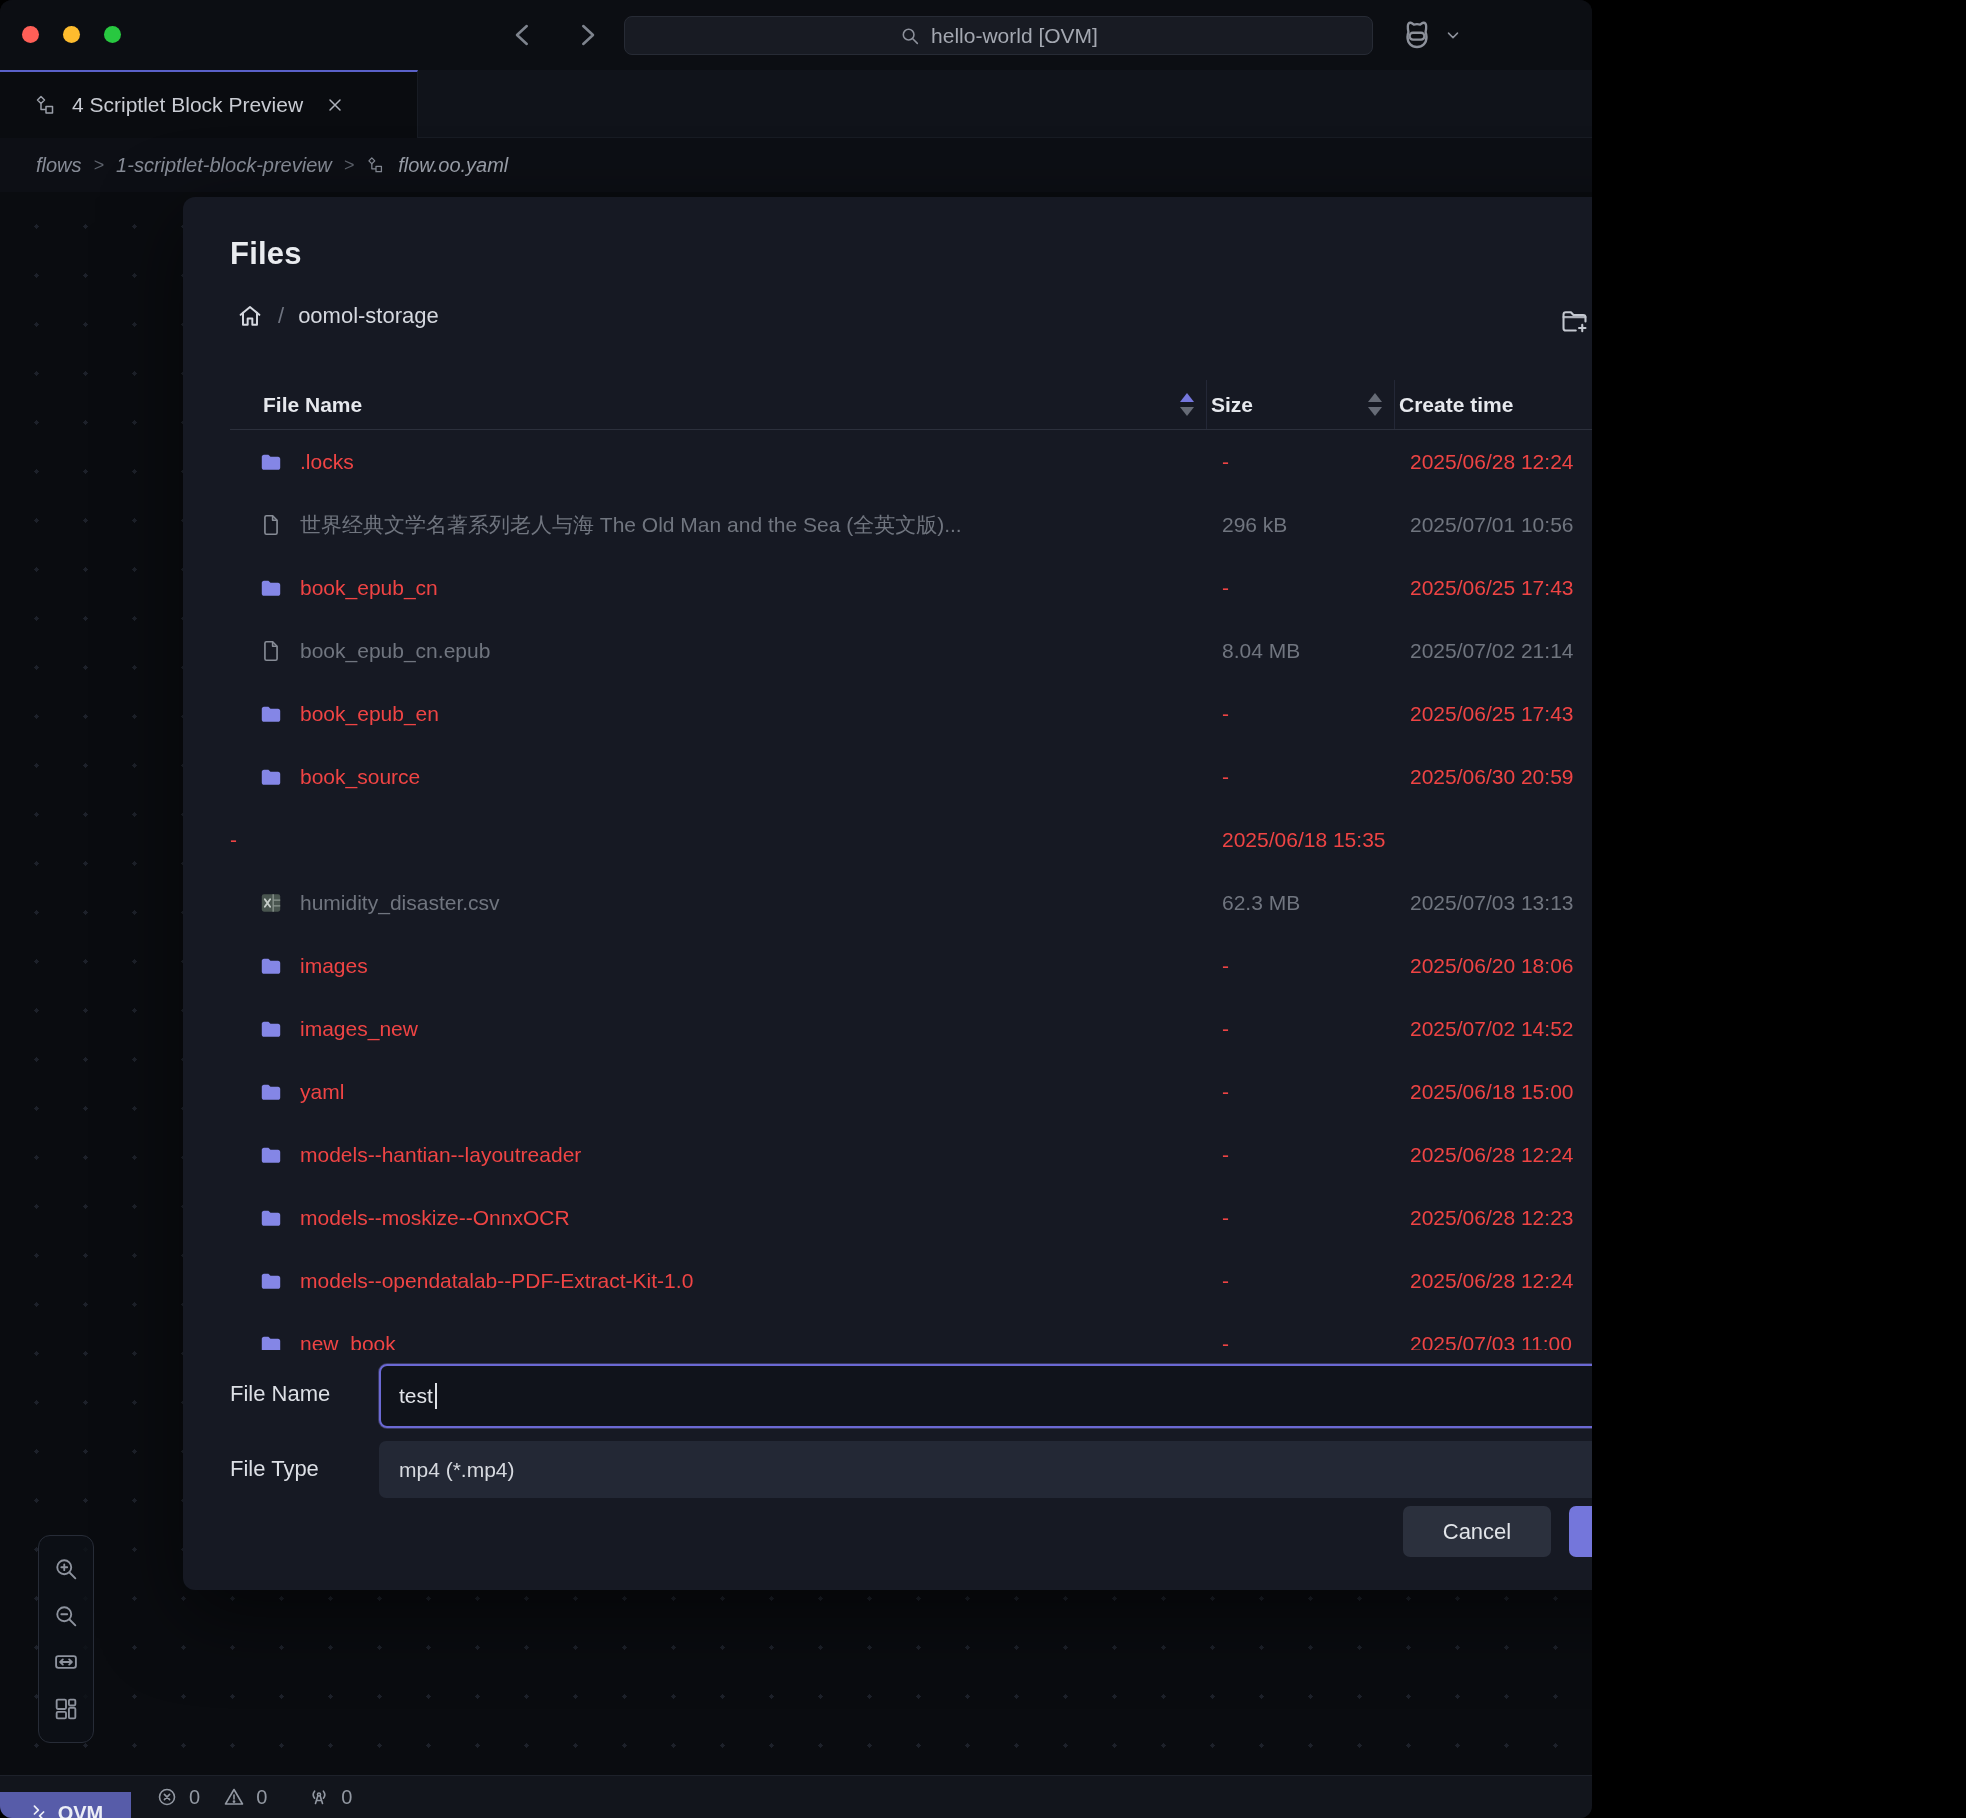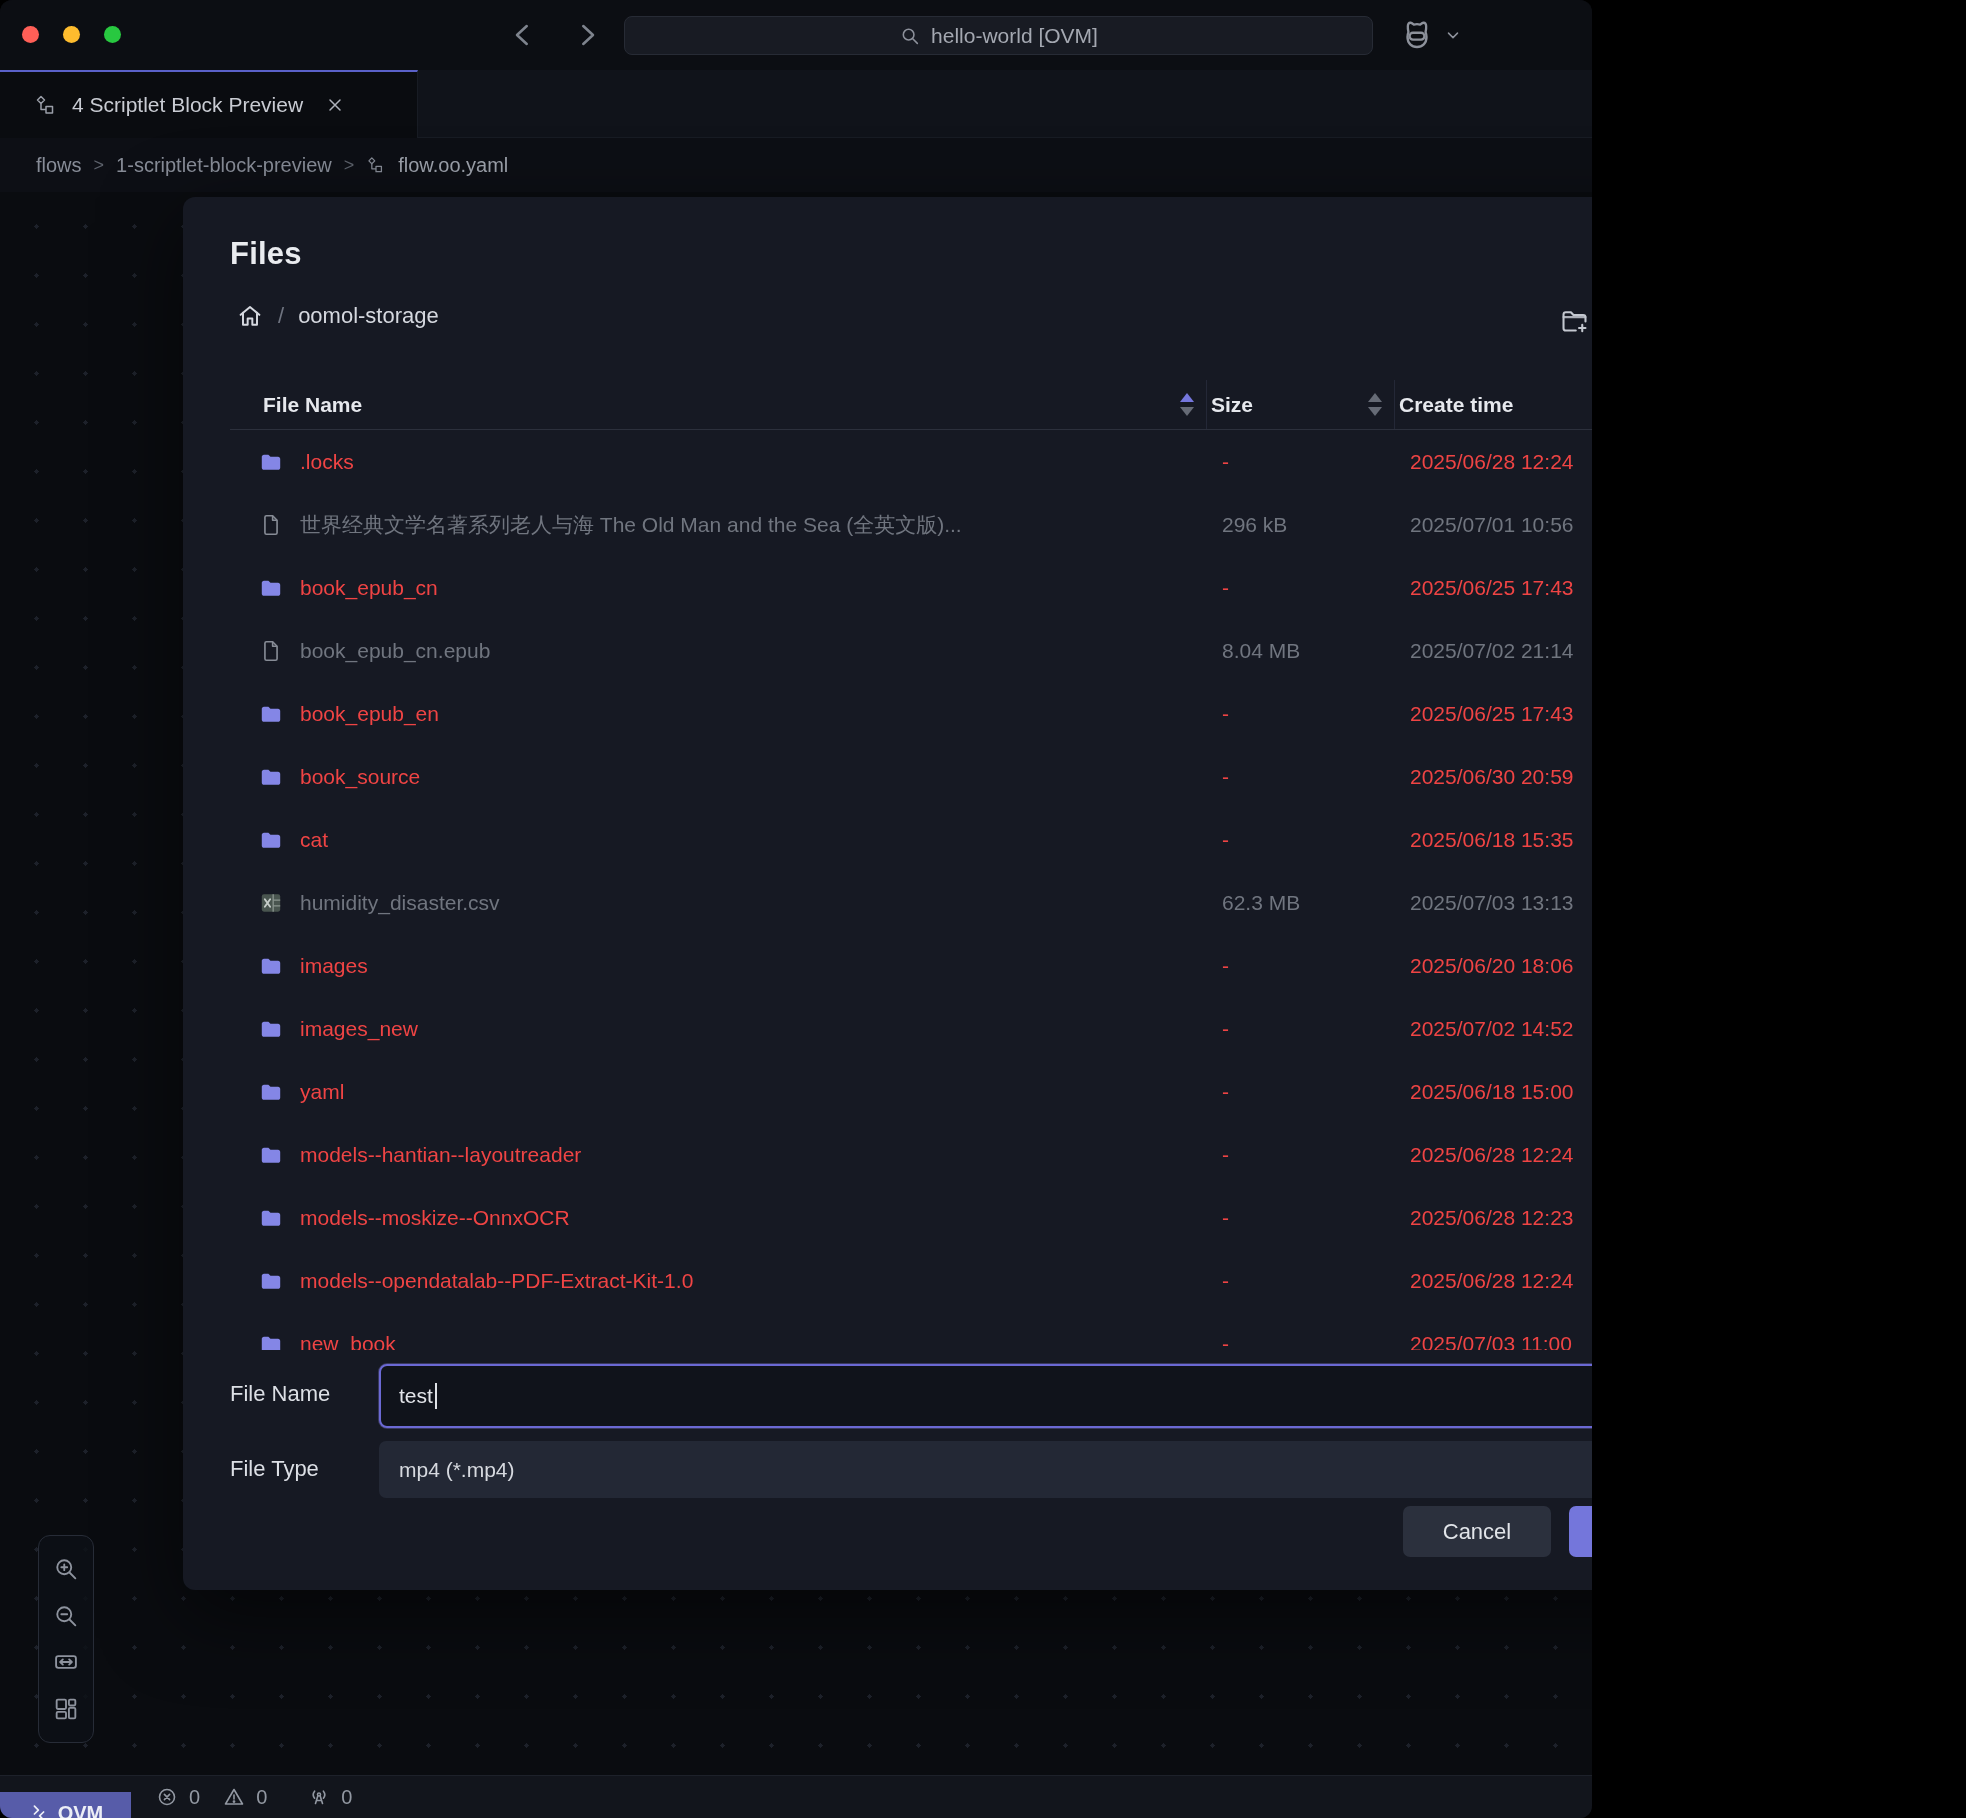--- a/index.html
+++ b/index.html
@@ -25,21 +25,21 @@
 
   
   .tabbar { position:absolute; left:0; top:70px; width:1966px; height:68px; background:#10131a; border-bottom:1px solid #181c24; }
   .tab { position:absolute; left:0; top:0; width:418px; height:68px; background:#0a0c10; border-top:2px solid #5a61c9; border-right:1px solid #181c24; display:flex; align-items:center; gap:14px; padding:0 20px 0 34px; }
   .tab-label { color:#c9ccd3; font-size:21px; white-space:nowrap; }
   .tab .flowico { width:24px; height:24px; color:#9a9ea8; flex:none; }
   .tab .closex { width:20px; height:20px; color:#aeb2bb; margin-left:8px; flex:none; }
   .tabrow-icons { position:absolute; right:22px; top:19px; display:flex; gap:26px; color:#8d919b; }
 
   
-  .crumbbar { position:absolute; left:0; top:138px; width:1966px; height:54px; background:#0d0f15; display:flex; align-items:center; padding-left:36px; gap:12px; color:#878c97; font-size:20px; }
+  .crumbbar { position:absolute; left:0; top:138px; width:1966px; height:54px; background:#0d0f15; display:flex; align-items:center; padding-left:36px; gap:12px; color:#878c97; font-size:20px;font-style:italic; }
   .crumb-sep { color:#5d626c; font-size:18px; }
   .crumbbar .flowico { width:20px; height:20px; color:#878c97; }
   .crumb-last { color:#9da2ac; }
 
   
   .canvas { position:absolute; left:0; top:192px; width:1966px; height:1583px; background:#0a0c10;
     background-image:radial-gradient(circle, #1d212a 2px, transparent 2.2px); background-size:49px 49px; background-position:12px 10px; }
   .bg-panel-edge { position:absolute; left:1788px; top:505px; width:16px; height:395px; border-left:2px solid #2a2e3a; border-top:2px solid #2a2e3a; border-top-left-radius:10px; opacity:.55; }
 
   
@@ -396,29 +396,20 @@
                       <path d="M3.5 7.2 c0-1.1 .9-2 2-2 h4.1 l1.9 2 h7 c1.1 0 2 .9 2 2 v8 c0 1.1-.9 2-2 2 h-13 c-1.1 0-2-.9-2-2 Z"></path>
                     </svg>
 
       </span>
       <span class="rname">book_source</span>
     </div>
     <div class="c-size">-</div>
     <div class="c-created">2025/06/30 20:59</div>
   </div>
               <div class="trow cols" data-icon="folder">
-    <div class="c-name">
-      <span class="ricon">
-        <svg class="i-folder" viewBox="0 0 24 24" fill="currentColor">
-                      <path d="M3.5 7.2 c0-1.1 .9-2 2-2 h4.1 l1.9 2 h7 c1.1 0 2 .9 2 2 v8 c0 1.1-.9 2-2 2 h-13 c-1.1 0-2-.9-2-2 Z"></path>
-                    </svg>
-
-      </span>
-      <span class="rname">cat</span>
-    </div>
     <div class="c-size">-</div>
     <div class="c-created">2025/06/18 15:35</div>
   </div>
               <div class="trow cols dim" data-icon="excel">
     <div class="c-name">
       <span class="ricon">
 
         <svg class="i-excel" viewBox="0 0 24 24">
                       <rect x="3.5" y="4" width="17" height="16" rx="2" fill="#49554f"></rect>
                       <path d="M14 4 V20 M14 9.3 H20.5 M14 14.6 H20.5" stroke="#8a958f" stroke-width="1.2"></path>

